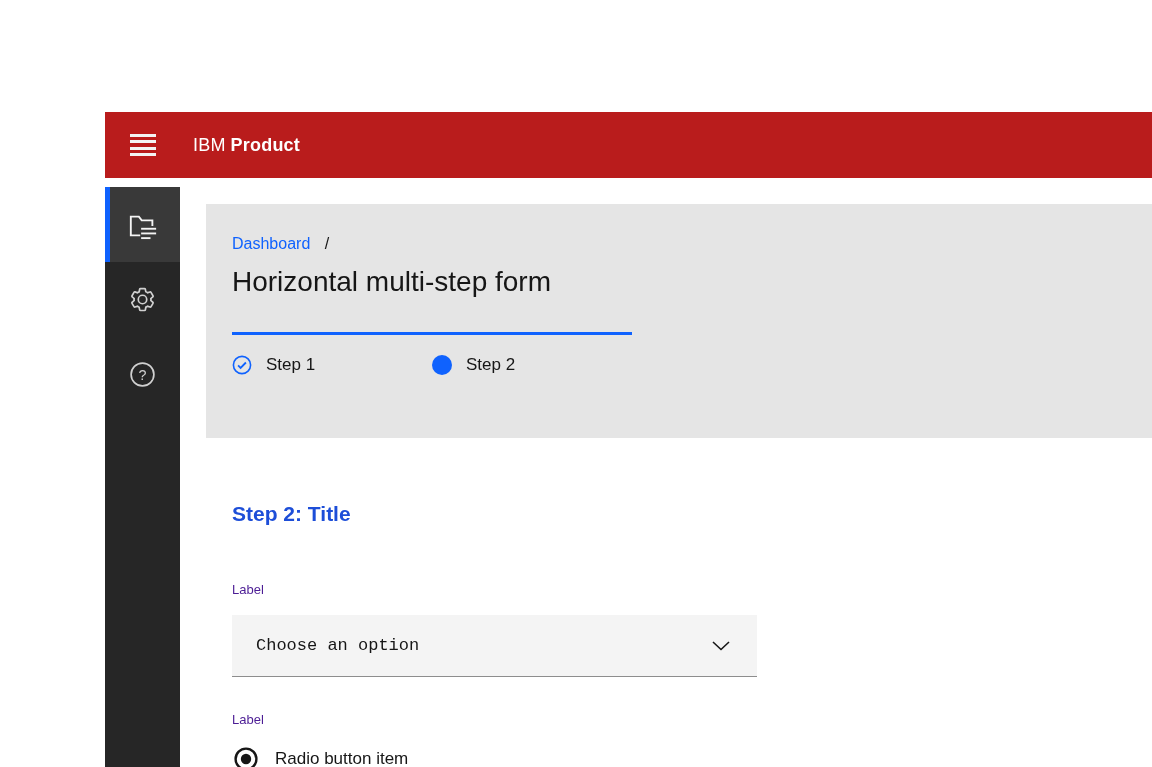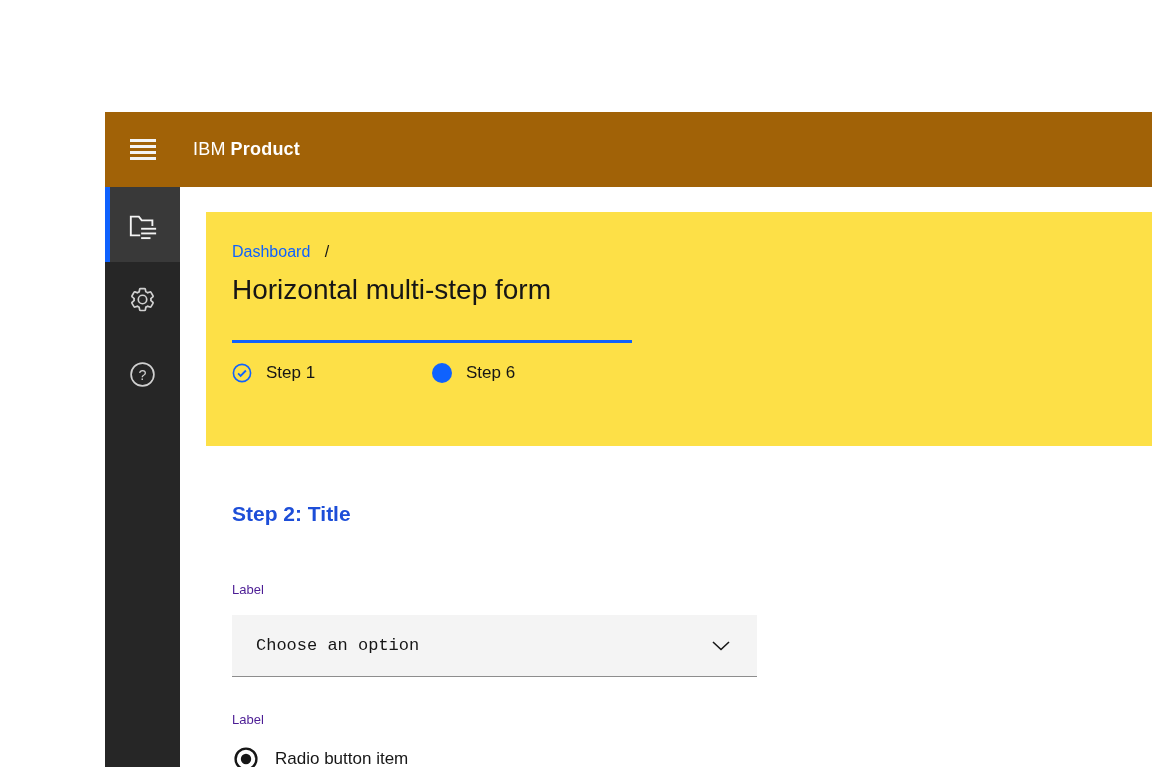--- a/index.html
+++ b/index.html
@@ -6,22 +6,22 @@
   html, body { margin: 0; padding: 0; background: #ffffff; }
   body {
     width: 1152px; height: 767px;
     font-family: "Liberation Sans", sans-serif;
     color: #161616;
   }
   .app { position: relative; width: 1152px; height: 767px; overflow: hidden; background: #fff; }
 
   
   .header {
-    position: absolute; left: 105px; top: 112px; right: 0; height: 75px;
-    background: #a16207; display: flex; align-items: center;
+    position: absolute; left: 105px; top: 112px; right: 0; height: 66px;
+    background: #b91c1c; display: flex; align-items: center;
   }
   .hamburger {
     width: 75px; height: 75px; background: none; border: none; cursor: pointer;
     display: flex; align-items: center; justify-content: center; padding: 0;
   }
   .hamburger-lines { width: 26px; height: 22px; display: flex; flex-direction: column; justify-content: space-between; }
   .hamburger-lines i { display: block; height: 3px; background: #f4f4f4; }
   .brand { color: #ffffff; font-size: 18px; margin-left: 13px; text-decoration: none; letter-spacing: .2px; cursor: pointer; white-space: nowrap; }
   .brand .brand-name { font-weight: 700; margin-left: 5px; }
 
@@ -29,21 +29,21 @@
   .sidenav { position: absolute; left: 105px; top: 187px; width: 75px; bottom: 0; background: #262626; }
   .sidenav-item {
     position: relative; width: 75px; height: 75px; border: none; background: none; cursor: pointer;
     display: flex; align-items: center; justify-content: center; padding: 0;
   }
   .sidenav-item.selected { background: #393939; }
   .sidenav-item.selected::before { content: ""; position: absolute; left: 0; top: 0; bottom: 0; width: 5px; background: #0f62fe; }
   .sidenav-item svg { display: block; }
 
   
-  .hero { position: absolute; left: 206px; top: 212px; right: 0; height: 234px; background: #fde047; }
+  .hero { position: absolute; left: 206px; top: 204px; right: 0; height: 234px; background: #e5e5e5; }
   .breadcrumb { position: absolute; left: 26px; top: 30px; font-size: 16px; line-height: 20px; }
   .crumb-link { color: #0f62fe; cursor: pointer; }
   .crumb-sep { color: #161616; margin-left: 10px; }
   .hero-title { position: absolute; left: 26px; top: 61px; margin: 0; font-size: 28px; line-height: 34px; font-weight: 400; color: #161616; }
 
   
   .progress { position: absolute; left: 26px; top: 128px; display: flex; }
   .p-step {
     width: 200px; padding: 20px 0 0 0; margin: 0; text-align: left; cursor: pointer;
     background: none; border: none; border-top: 3px solid #e0e0e0; font-family: inherit;
@@ -147,21 +147,21 @@
       </button>
 
       <button class="p-step current">
         <span class="p-step-inner">
           <span class="p-icon">
             <svg width="20" height="20" viewBox="0 0 20 20">
               <circle cx="10" cy="10" r="10" fill="#0f62fe"></circle>
             </svg>
           </span>
           <span class="p-texts">
-            <span class="p-label">Step 6</span>
+            <span class="p-label">Step 2</span>
           </span>
         </span>
       </button>
 
 
 
     </div>
   </section>
 
   <h2 class="section-title">Step 2: Title</h2>

